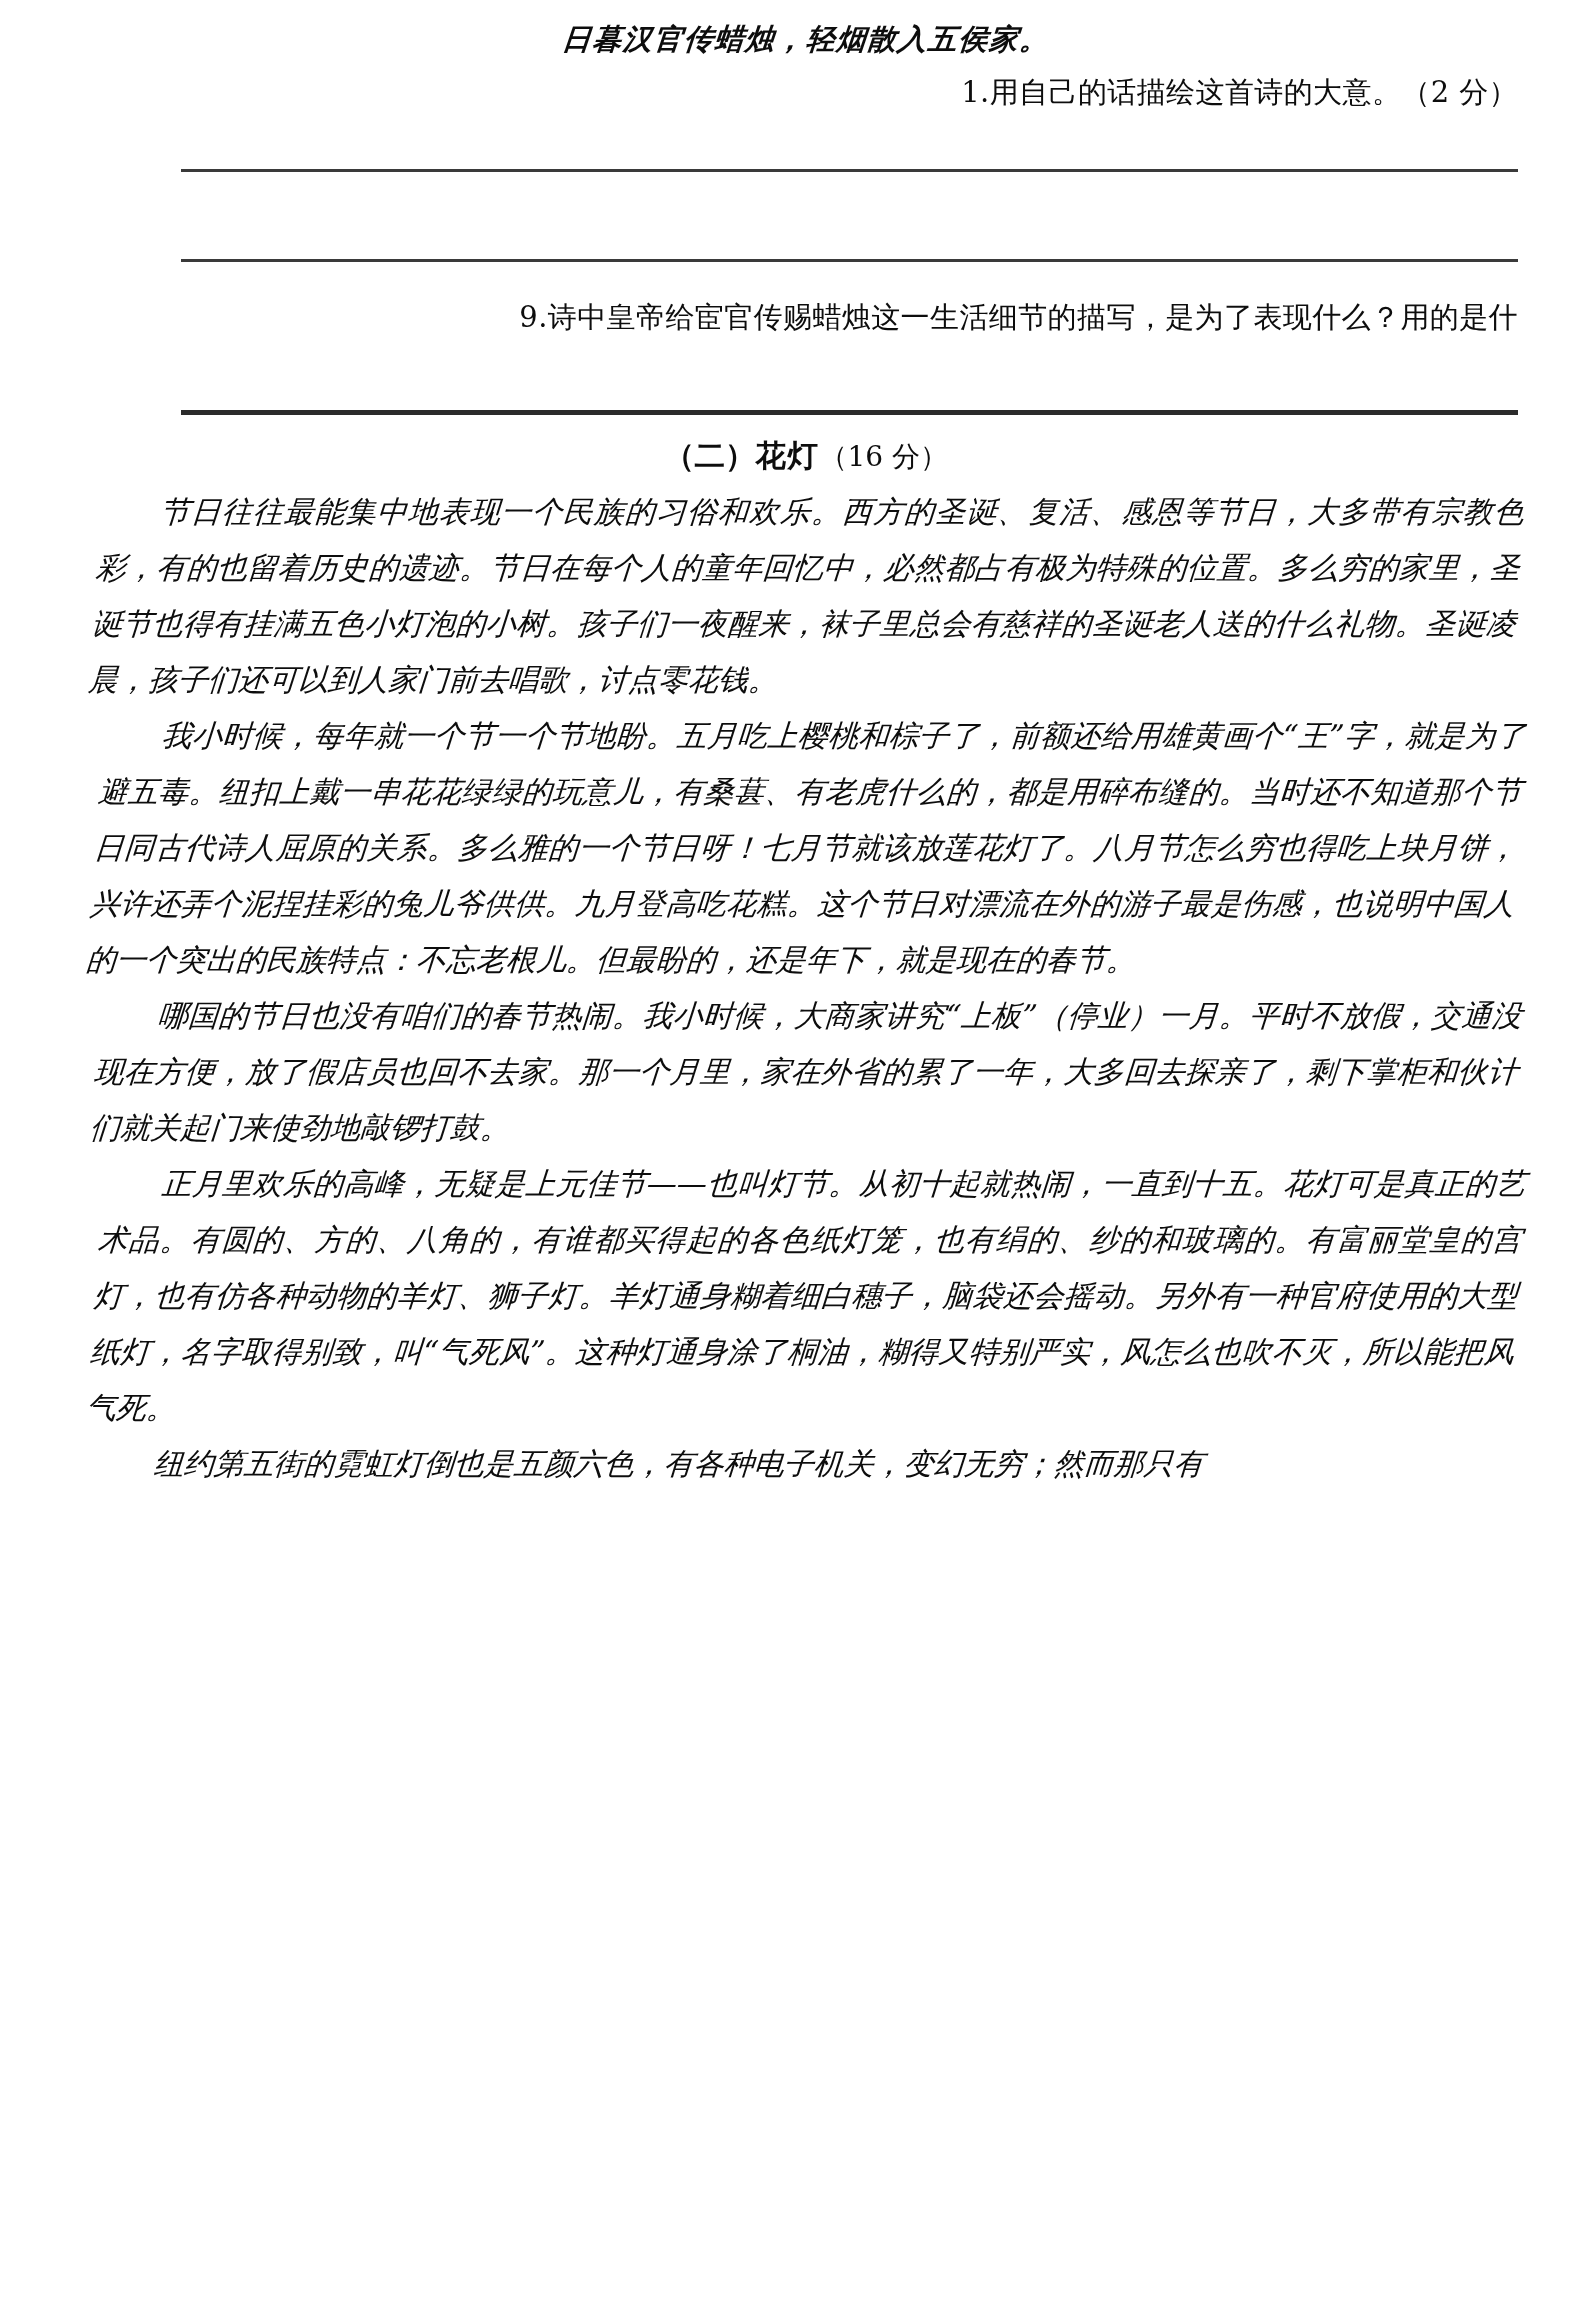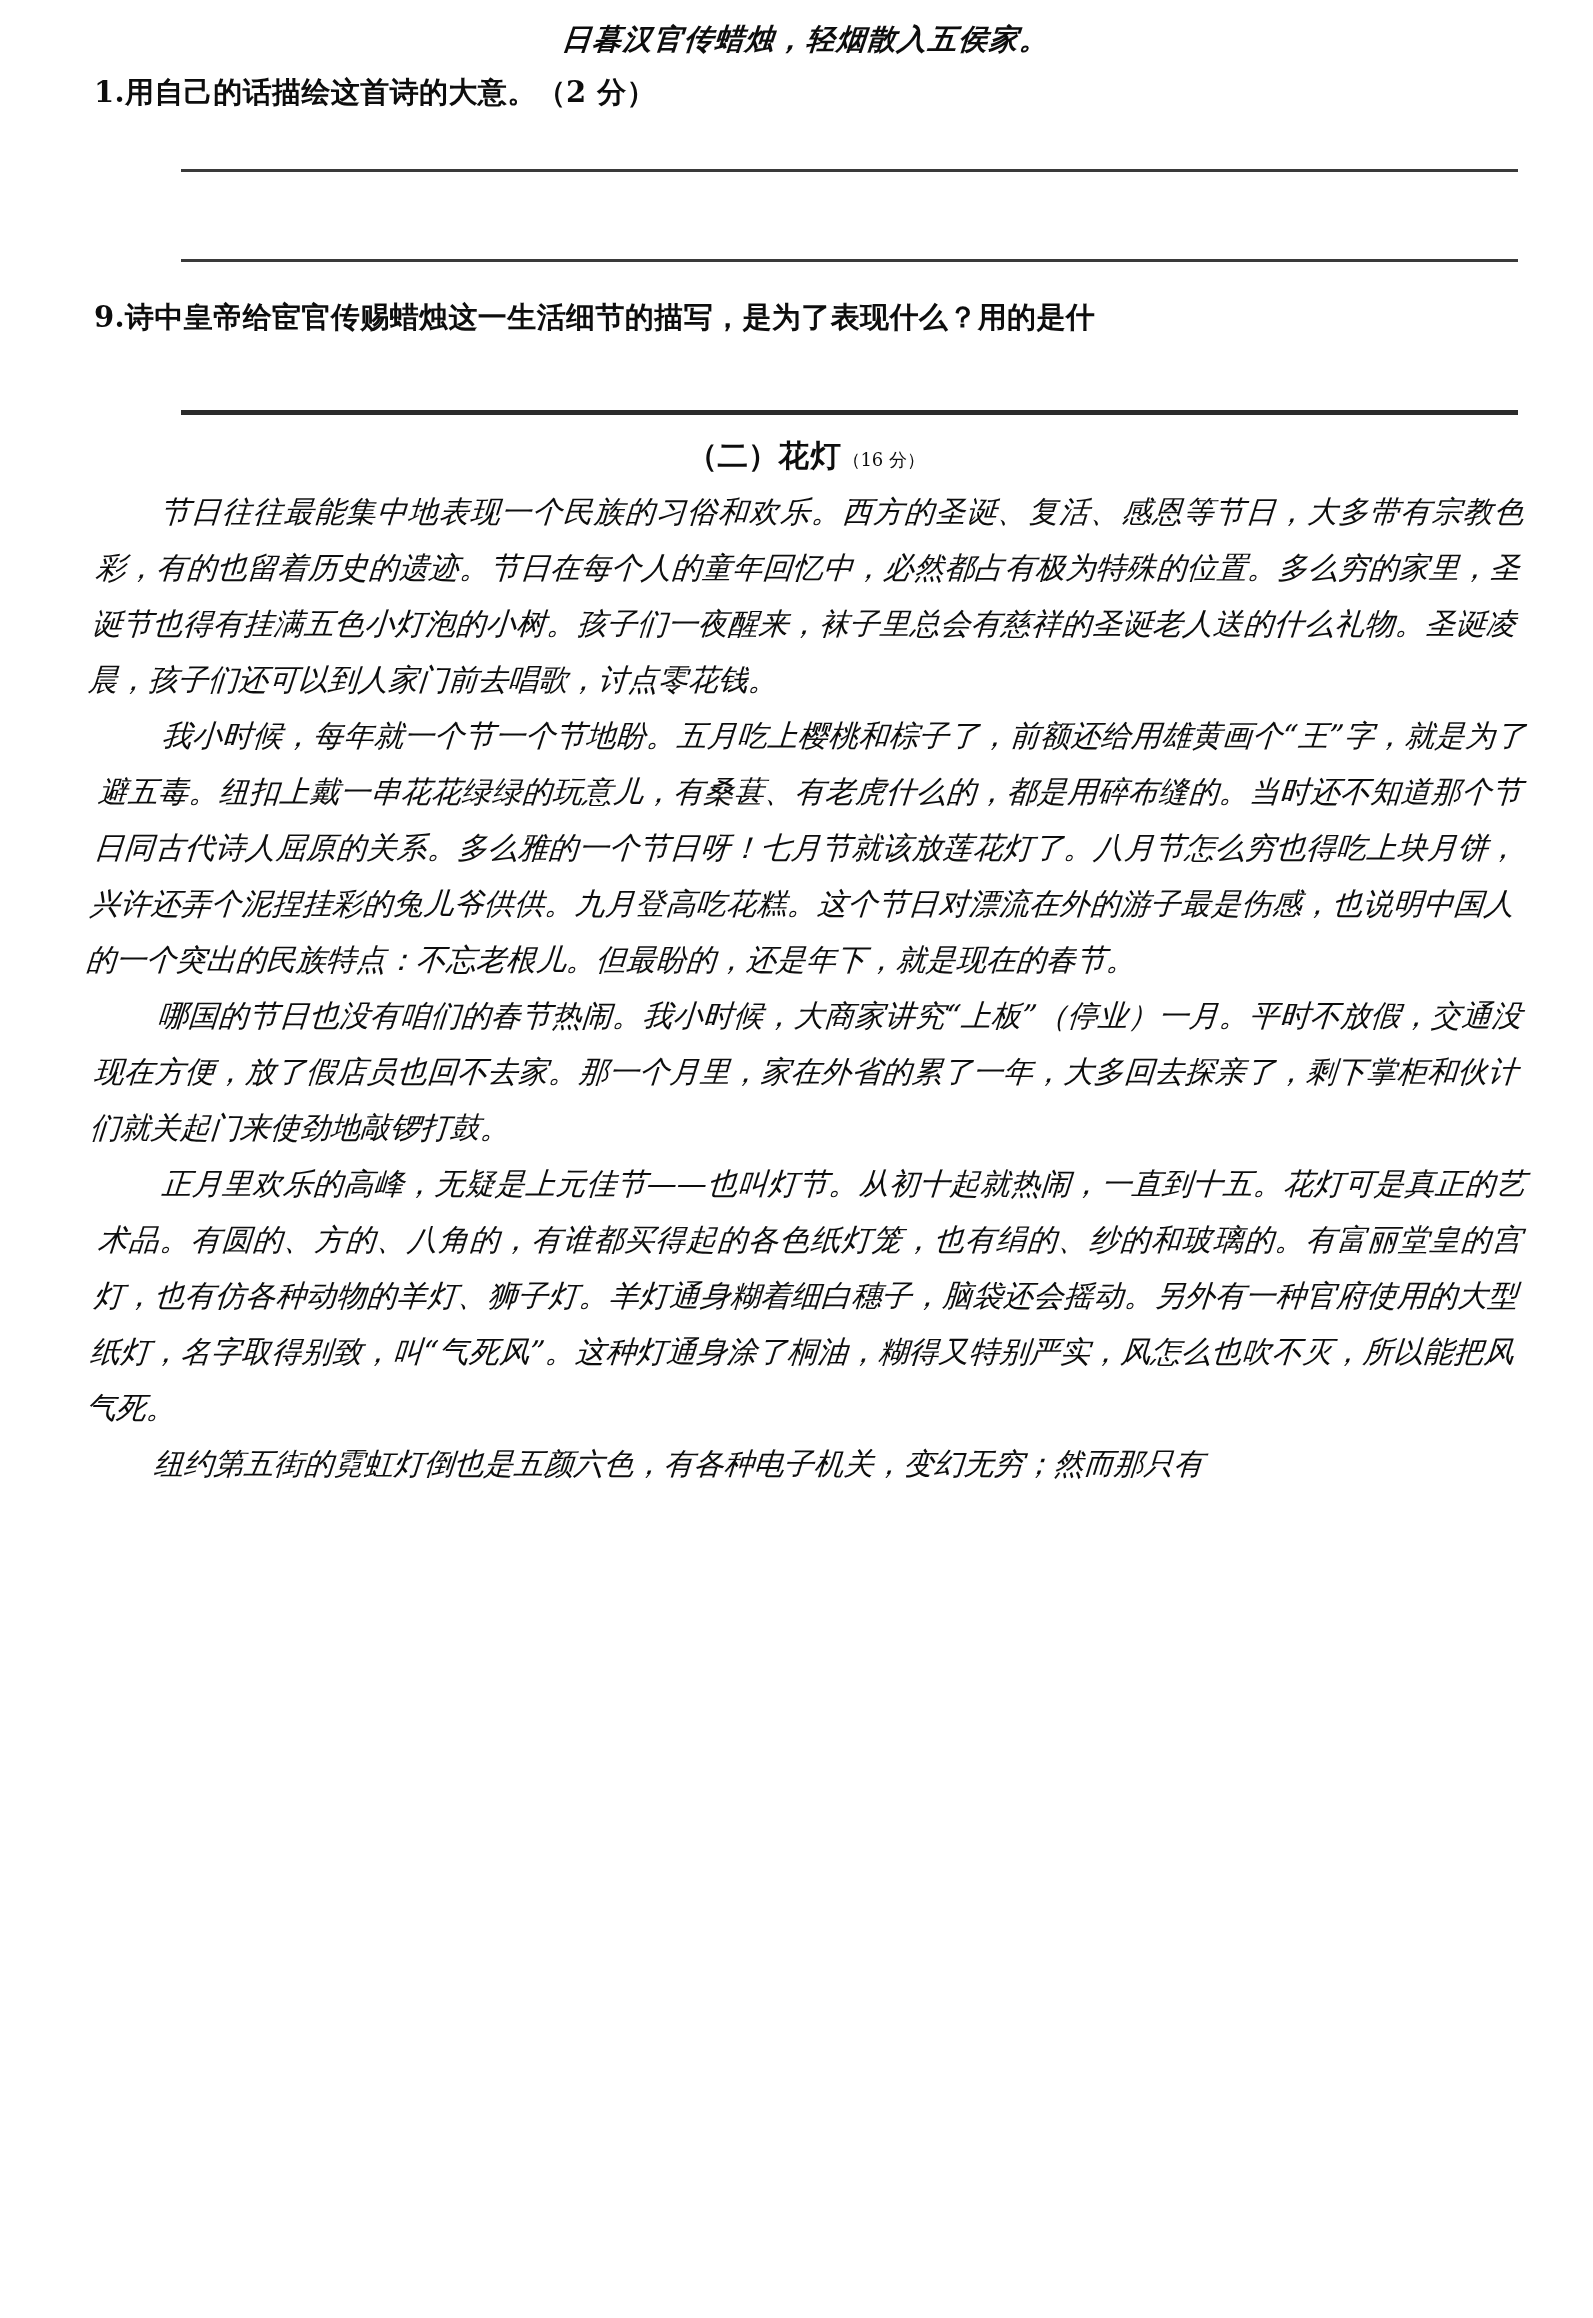--- a/index.html
+++ b/index.html
@@ -46,24 +46,25 @@
     margin-bottom: 10.2px;
     transform: skewX(-5deg);
   }
 
   
   .question {
     font-size: 29px;
     line-height: 1.55;
     letter-spacing: 0.4px;
     font-family: "DejaVu Serif", "Liberation Serif", serif;
-    font-weight: 700;
+    font-weight: 400;
     margin: 0;
     padding: 0 0 0 0;
     text-indent: 0;
+    text-align: right;
   }
   .question .qline {
     display: block;
   }
   .question .qline.indent {
     padding-left: 35px;
   }
 
   
   .rule {
@@ -92,21 +93,21 @@
     font-family: "DejaVu Serif", "Liberation Serif", serif;
   }
   .section-heading .paren { font-weight: 700; }
   .section-heading .title {
     font-weight: 700;
     letter-spacing: 1.5px;
     margin-top: 40px;
   }
   .section-heading .score {
     font-weight: 400;
-    font-size: 18px;
+    font-size: 28px;
     letter-spacing: 0;
   }
 
   
   .essay {
     font-size: 30px;
     line-height: 56px;
     letter-spacing: 0px;
     text-align: justify;
     text-justify: inter-character;

